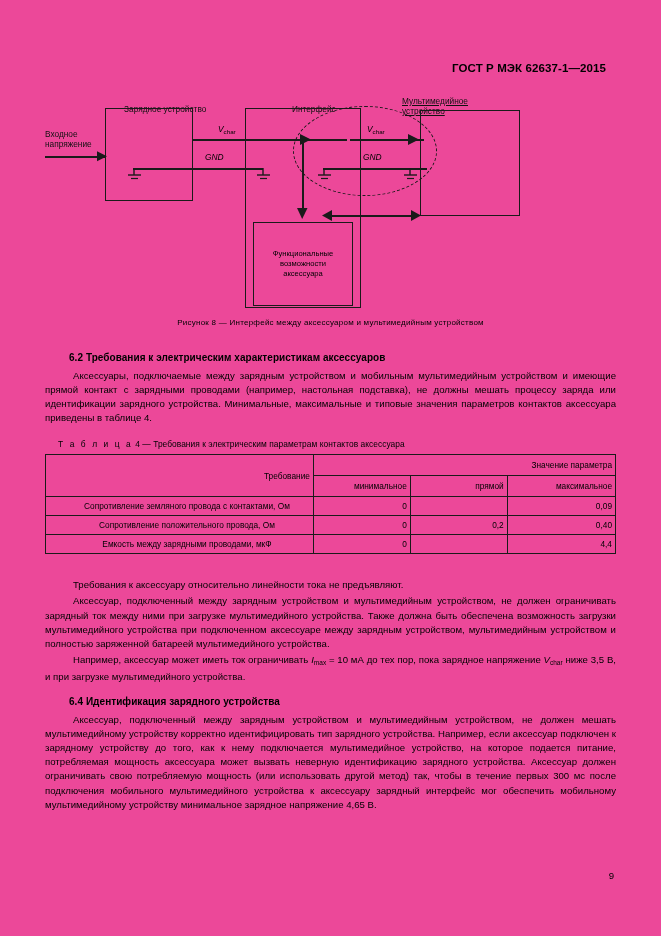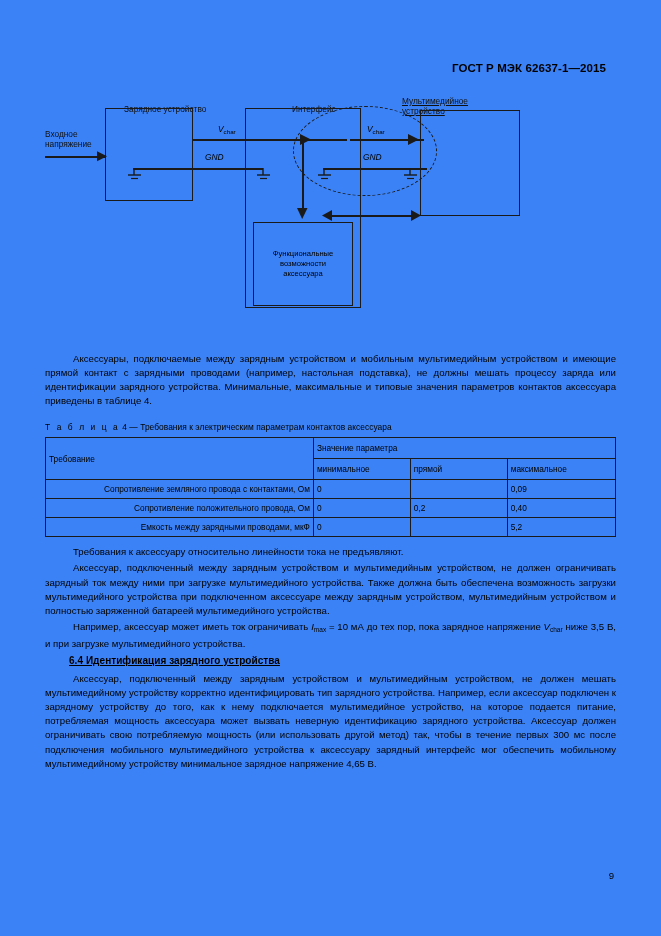--- a/index.html
+++ b/index.html
@@ -8,21 +8,21 @@
     background: #ffffff;
   }
   body {
     font-family: "Liberation Sans", sans-serif;
     color: #000000;
   }
   #page {
     position: relative;
     width: 661px;
     height: 936px;
-    background: #3b82f6;
+    background: #ec4899;
     overflow: hidden;
     box-sizing: border-box;
   }
   
   .doc-header {
     position: absolute;
     top: 62px;
     right: 55px;
     font-size: 11.5px;
     font-weight: bold;
@@ -127,39 +127,39 @@
   }
   .var .sub, .nsub {
     font-size: 6.5px;
     vertical-align: -2px;
     font-style: normal;
   }
 
   
   .table-caption {
     font-size: 8.4px;
-    margin: 14px 0 5px 0;
+    margin: 14px 0 5px 13px;
     letter-spacing: 0.05px;
   }
   .table-caption .sp { letter-spacing: 2.1px; }
   table.gost {
     border-collapse: collapse;
     width: 100%;
     font-size: 8.3px;
     table-layout: fixed;
   }
   table.gost td, table.gost th {
     border: 0.9px solid #1a1a1a;
     padding: 4px 3px;
-    text-align: left;
+    text-align: right;
     font-weight: normal;
     vertical-align: middle;
   }
   table.gost .req-cell {
-    text-align: right;
+    text-align: center;
     padding-left: 18px;
   }
   table.gost thead td {
     padding: 5px 3px;
   }
 
   
   .page-num {
     position: absolute;
     bottom: 55px;
@@ -259,23 +259,25 @@
 
     <div class="wire wire-h" style="left:283px; top:119px; width:88px;"></div>
     <svg style="position:absolute; left:276px; top:113px;" width="14" height="13">
       <polygon points="11,1 11,12 1,6.5" fill="#1a1a1a"></polygon>
     </svg>
     <svg style="position:absolute; left:366px; top:113px;" width="14" height="13">
       <polygon points="0,1 0,12 10,6.5" fill="#1a1a1a"></polygon>
     </svg>
   </div>
 
+  <div class="fig-caption">Рисунок  8 — Интерфейс между аксессуаром и мультимедийным устройством</div>
 
   <div class="content">
 
+    <h3 class="sect">6.2  Требования к электрическим характеристикам аксессуаров</h3>
     <p class="para">Аксессуары, подключаемые между зарядным устройством и мобильным мультимедийным устройством и имеющие прямой контакт с зарядными проводами (например, настольная подставка), не должны мешать процессу заряда или идентификации зарядного устройства. Минимальные, максимальные и типовые значения параметров контактов аксессуара приведены в таблице 4.</p>
 
     <div class="table-caption">
       <span class="sp">Т а б л и ц а</span>
       <span>4</span>
       <span>—</span>
       <span>Требования к электрическим параметрам контактов аксессуара</span>
     </div>
 
     <table class="gost">
@@ -306,29 +308,29 @@
         <tr>
           <td class="req-cell">Сопротивление положительного провода, Ом</td>
           <td>0</td>
           <td>0,2</td>
           <td>0,40</td>
         </tr>
         <tr>
           <td class="req-cell">Емкость между зарядными проводами, мкФ</td>
           <td>0</td>
           <td></td>
-          <td>5,2</td>
+          <td>4,4</td>
         </tr>
       </tbody>
     </table>
 
-    <p class="para" style="margin-top:8px;">Требования к аксессуару относительно линейности тока не предъявляют.</p>
+    <p class="para" style="margin-top:24px;">Требования к аксессуару относительно линейности тока не предъявляют.</p>
 
     <p class="para">Аксессуар, подключенный между зарядным устройством и мультимедийным устройством, не должен ограничивать зарядный ток между ними при загрузке мультимедийного устройства. Также должна быть обеспечена возможность загрузки мультимедийного устройства при подключенном аксессуаре между зарядным устройством, мультимедийным устройством и полностью заряженной батареей мультимедийного устройства.</p>
     <p class="para"><span>Например, аксессуар может иметь ток ограничивать </span><span class="var"><span>I</span><span class="sub">max</span></span><span> = 10 мА до тех пор, пока зарядное напряжение </span><span class="var"><span>V</span><span class="sub">char</span></span><span> ниже 3,5 В, и при загрузке мультимедийного устройства.</span></p>
 
-    <h3 class="sect" style="margin-top:4px;text-decoration:underline;">6.4  Идентификация зарядного устройства</h3>
+    <h3 class="sect" style="margin-top:12px;">6.4  Идентификация зарядного устройства</h3>
     <p class="para">Аксессуар, подключенный между зарядным устройством и мультимедийным устройством, не должен мешать мультимедийному устройству корректно идентифицировать тип зарядного устройства. Например, если аксессуар подключен к зарядному устройству до того, как к нему подключается мультимедийное устройство, на которое подается питание, потребляемая мощность аксессуара может вызвать неверную идентификацию зарядного устройства. Аксессуар должен ограничивать свою потребляемую мощность (или использовать другой метод) так, чтобы в течение первых 300 мс после подключения мобильного мультимедийного устройства к аксессуару зарядный интерфейс мог обеспечить мобильному мультимедийному устройству минимальное зарядное напряжение 4,65 В.</p>
   </div>
 
   <div class="page-num">9</div>
 
 </div>
 
 </body></html>

